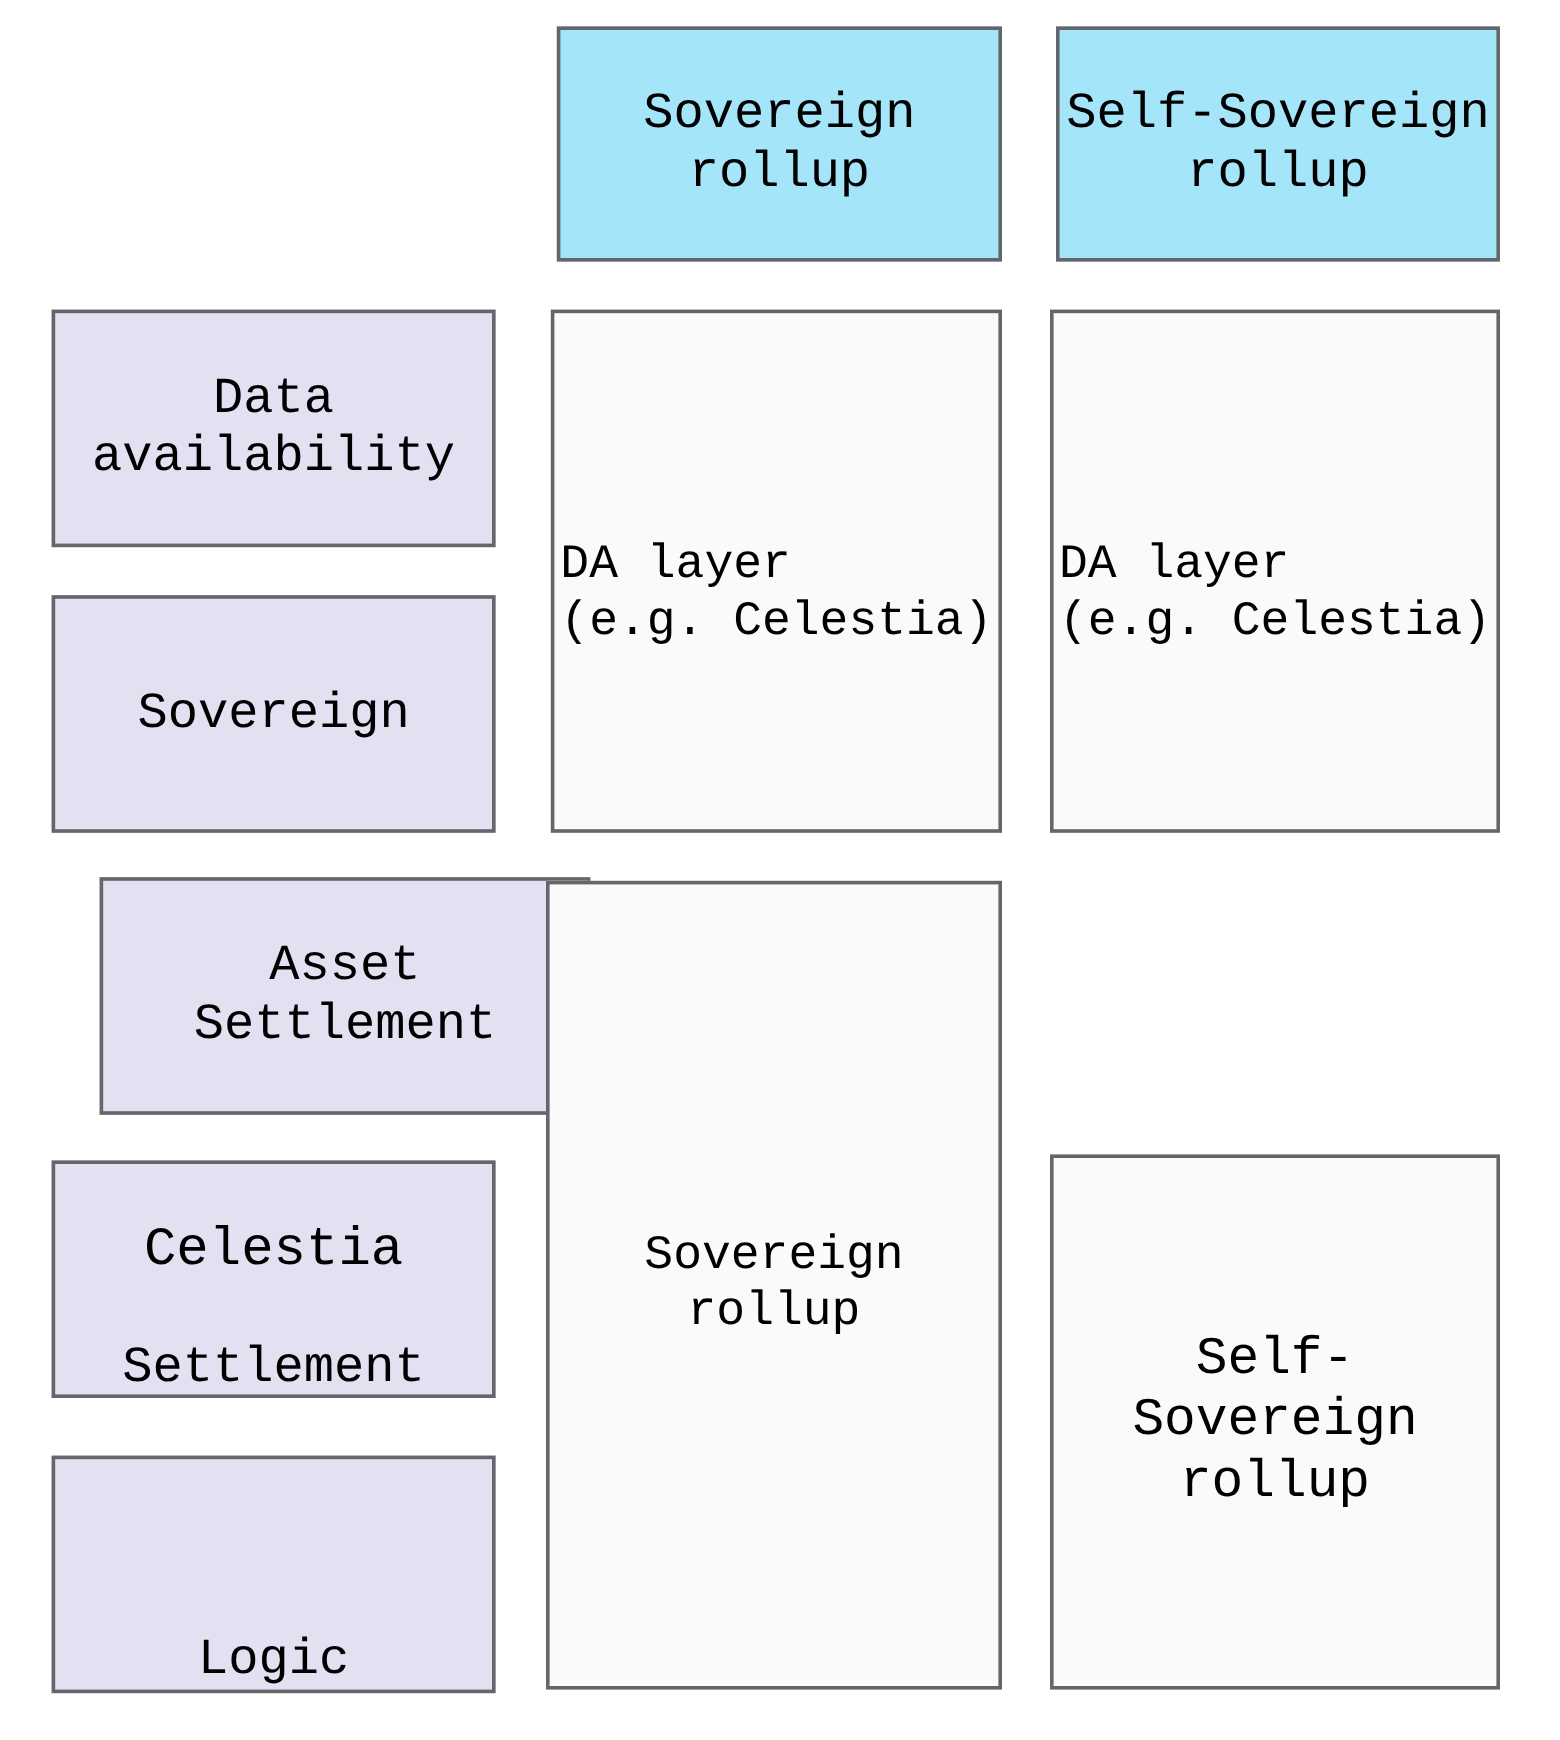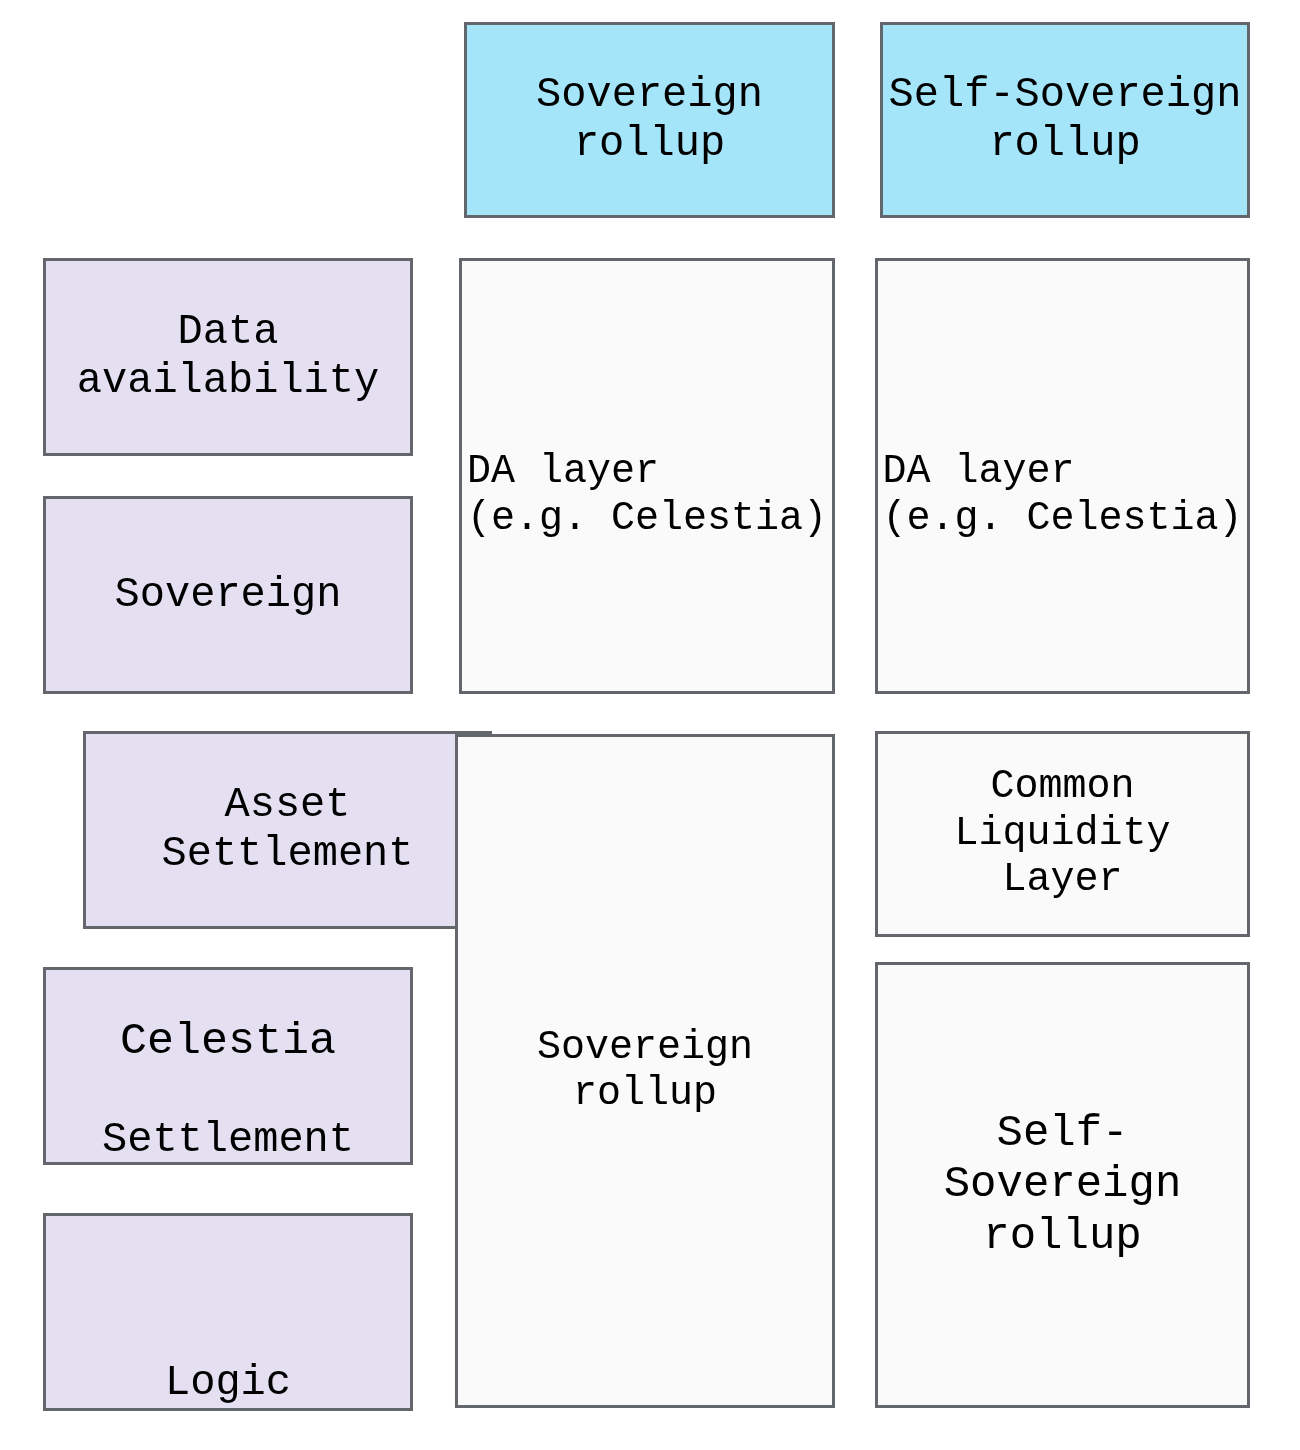--- a/index.html
+++ b/index.html
@@ -123,24 +123,19 @@
   <div class="box box-plain" id="mid-rollup">
     <span class="label">Sovereign
 rollup</span>
   </div>
 
   <div class="box box-plain" id="right-da">
     <span class="label txt-left">DA layer
 (e.g. Celestia)</span>
   </div>
 
-  <div class="box box-plain" id="right-cll">
-    <span class="label">Common
-Liquidity
-Layer</span>
-  </div>
 
   <div class="box box-plain" id="right-rollup">
     <span class="label">Self-Sovereign
 rollup</span>
   </div>
 
 </div>
 
 </body></html>

